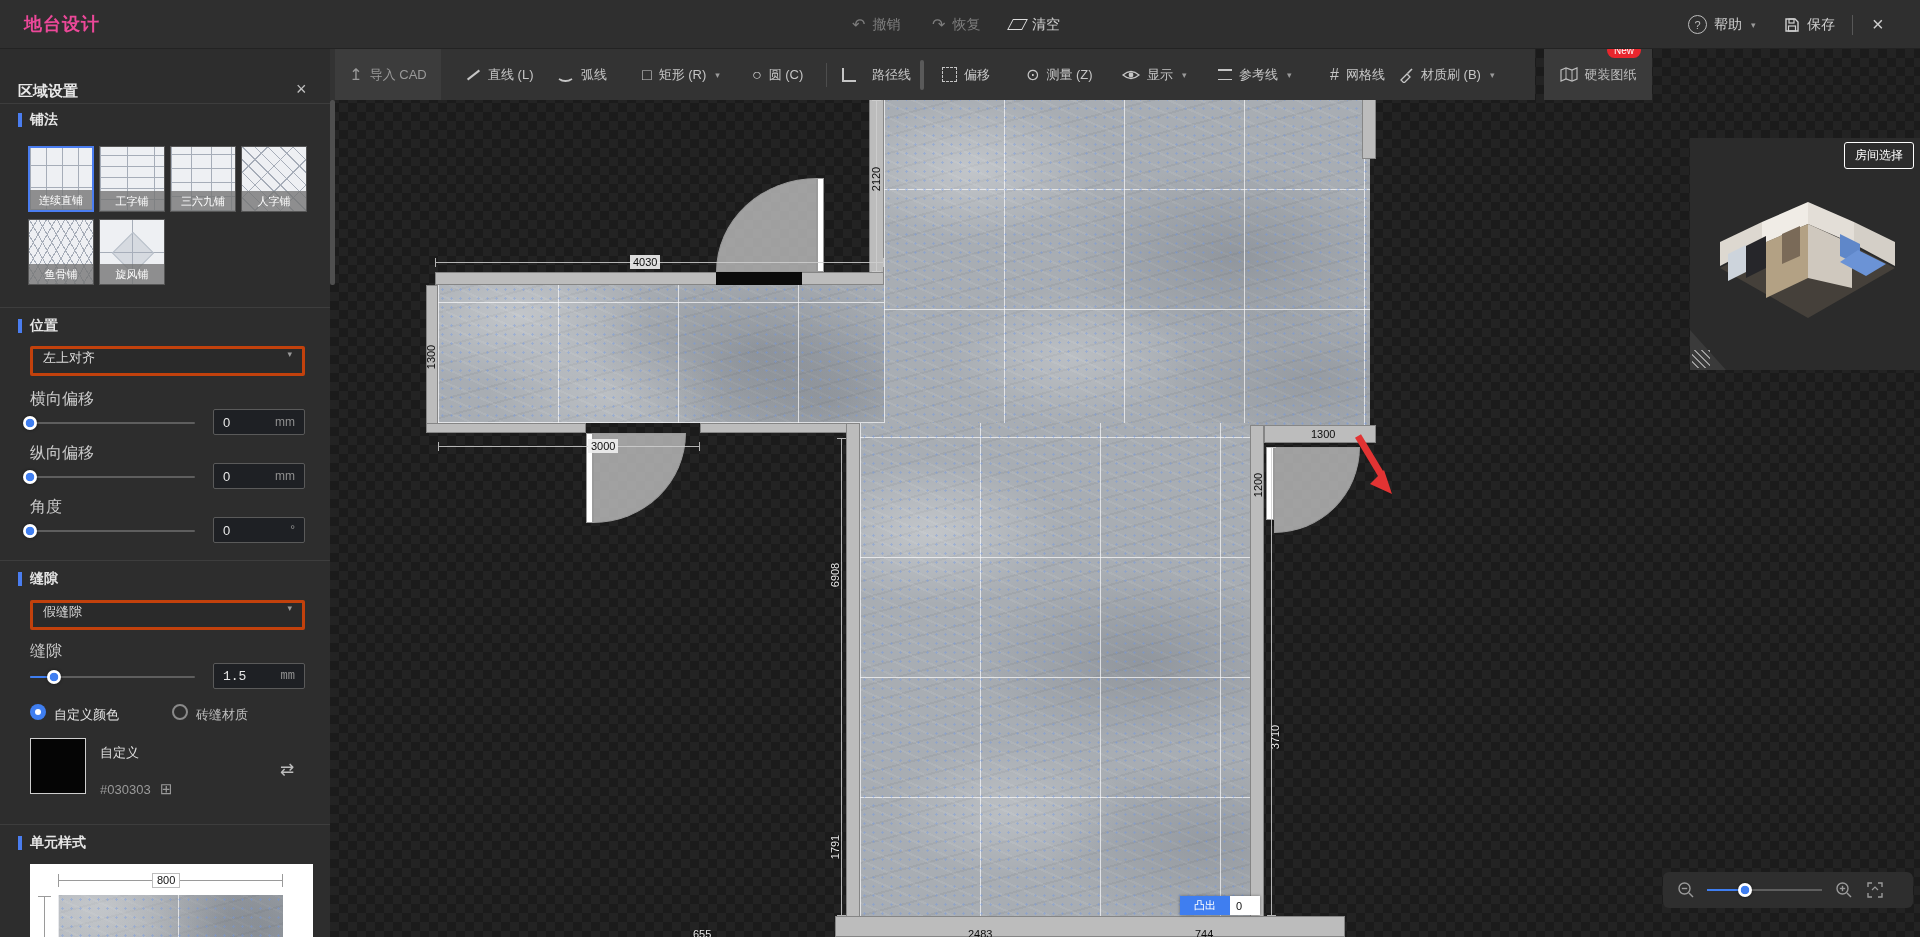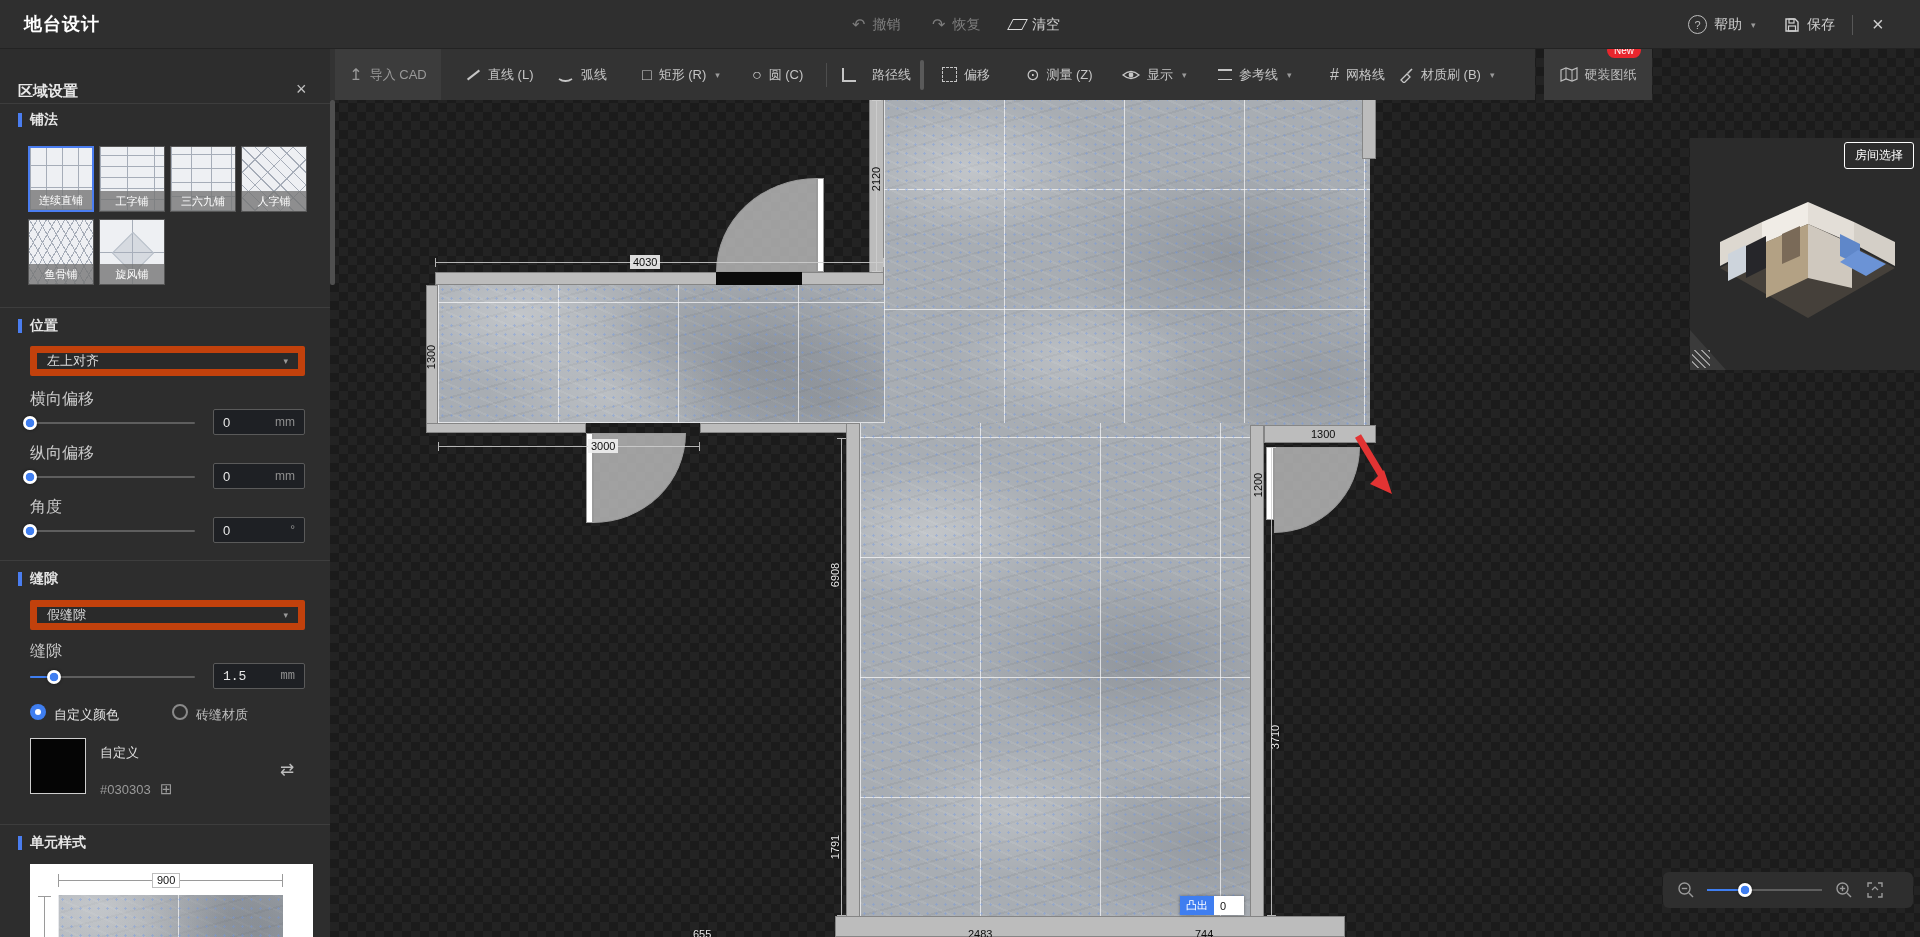--- a/index.html
+++ b/index.html
@@ -1,20 +1,20 @@
 <!DOCTYPE html>
 <html><head>
 <meta charset="utf-8">
 <style>
   html,body{margin:0;padding:0;width:1920px;height:937px;overflow:hidden;background:#1b1b1b;
     font-family:"Liberation Sans","DejaVu Sans",sans-serif;-webkit-font-smoothing:antialiased;}
   .ab{position:absolute;box-sizing:border-box;}
   
   #topbar{left:0;top:0;width:1920px;height:49px;background:#2f2f2f;z-index:60;border-bottom:1px solid #232323;}
-  .tb-title{left:24px;top:12px;font-size:18px;font-weight:bold;color:#ffffff;letter-spacing:1px;}
+  .tb-title{left:24px;top:12px;font-size:18px;font-weight:bold;color:#ec4899;letter-spacing:1px;}
   .top-btn{top:0;height:49px;display:flex;align-items:center;gap:7px;font-size:14px;color:#cfcfcf;cursor:pointer;}
   .top-btn.dim{color:#7d7d7d;}
   .glyph{font-size:16px;line-height:1;}
   .helpcirc{width:17px;height:17px;border:1.5px solid #bdbdbd;border-radius:50%;display:flex;align-items:center;justify-content:center;font-size:11px;color:#bdbdbd;}
   .vsep{width:1px;height:20px;background:#575757;top:15px;}
   .caret{font-size:9px;color:#9a9a9a;margin-left:2px;}
   
   #toolbar{left:330px;top:49px;width:1205px;height:51px;background:#333333;z-index:55;}
   .tool-btn{top:0;height:51px;display:flex;align-items:center;gap:7px;font-size:13px;color:#c6c6c6;cursor:pointer;white-space:nowrap;}
   .import-panel{left:5px;top:0;width:106px;height:51px;background:#3c3c3c;display:flex;align-items:center;justify-content:center;gap:7px;font-size:13px;color:#9a9a9a;cursor:pointer;}
@@ -38,21 +38,21 @@
   .pt.sel{border:2px solid #4a7df0;}
   .pv{position:absolute;inset:0;}
   .pv.straight{background-image:repeating-linear-gradient(90deg,#a6adb8 0 1px,transparent 1px 16px),repeating-linear-gradient(0deg,#a6adb8 0 1px,transparent 1px 22px);}
   .pv.brick{background-image:repeating-linear-gradient(0deg,#a6adb8 0 1px,transparent 1px 11px),repeating-linear-gradient(90deg,#a6adb8 0 1px,transparent 1px 27px);}
   .pv.t369{background-image:repeating-linear-gradient(0deg,#a6adb8 0 1px,transparent 1px 14px),repeating-linear-gradient(90deg,#a6adb8 0 1px,transparent 1px 20px);}
   .pv.herring{background-image:repeating-linear-gradient(45deg,#a6adb8 0 1px,transparent 1px 9px),repeating-linear-gradient(-45deg,#a6adb8 0 1px,transparent 1px 18px);}
   .pv.fish{background-image:repeating-linear-gradient(60deg,#a6adb8 0 1px,transparent 1px 8px),repeating-linear-gradient(-60deg,#a6adb8 0 1px,transparent 1px 8px);}
   .pv.spin{background-image:linear-gradient(#a6adb8,#a6adb8),linear-gradient(#a6adb8,#a6adb8);background-size:1px 100%,100% 1px;background-position:center,center;background-repeat:no-repeat;}
   .pv.spin::after{content:"";position:absolute;left:18px;top:18px;width:28px;height:28px;border:1px solid #b9c0ca;background:rgba(170,178,190,.35);transform:rotate(45deg);}
   .pl{position:absolute;left:0;right:0;bottom:0;height:20px;background:rgba(118,118,118,.8);color:#fff;font-size:11px;display:flex;align-items:center;justify-content:center;}
-  .dd{height:30px;background:#2a2a2a;border:7px solid #c2410c;border-radius:2px;display:flex;align-items:center;justify-content:space-between;padding:0 10px;font-size:13px;color:#dcdcdc;cursor:pointer;}
+  .dd{height:30px;background:#2a2a2a;border:3px solid #c2410c;border-radius:2px;display:flex;align-items:flex-start;justify-content:space-between;padding:0 10px;font-size:13px;color:#dcdcdc;cursor:pointer;}
   .lbl{font-size:16px;color:#c9c9c9;}
   .track{height:2px;background:#5e5e5e;border-radius:1px;}
   .fill{height:2px;background:#3f7ef0;border-radius:1px;}
   .thumb{width:14px;height:14px;border-radius:50%;background:radial-gradient(circle,#3f7ef0 0 4px,#fff 4.6px);box-shadow:0 0 3px rgba(0,0,0,.6);cursor:pointer;}
   .numbox{width:92px;height:26px;background:#1e2024;border:1px solid #5a5a5a;border-radius:2px;display:flex;align-items:center;justify-content:space-between;padding:0 9px;font-size:13px;color:#e8e8e8;}
   .unit{color:#8f8f8f;font-size:12px;}
   .radio-on{width:16px;height:16px;border-radius:50%;background:#3f7ef0;position:relative;cursor:pointer;}
   .radio-on::after{content:"";position:absolute;left:5px;top:5px;width:6px;height:6px;border-radius:50%;background:#fff;}
   .radio-off{width:16px;height:16px;border-radius:50%;border:2px solid #8a8a8a;cursor:pointer;}
   .swatch{width:56px;height:56px;background:#050505;border:1px solid #cfcfcf;cursor:pointer;}
@@ -101,21 +101,21 @@
     repeating-linear-gradient(28deg,rgba(255,255,255,.12) 0 2px,transparent 2px 11px),
     repeating-linear-gradient(-18deg,rgba(70,76,84,.1) 0 2px,transparent 2px 15px);}
   .pop-title{font-size:15px;font-weight:bold;color:#222;}
   .pop-line{font-size:12.5px;color:#858585;line-height:21px;white-space:nowrap;}
   
   .roomsel{border:1px solid #fff;border-radius:3px;background:rgba(45,45,45,.85);color:#fff;font-size:12px;padding:4px 10px;cursor:pointer;}
   .zoompanel{background:#2e2e2e;border-radius:6px;display:flex;align-items:center;padding:0 14px;gap:12px;}
   .corner{width:0;height:0;border-left:36px solid #3a3a3a;border-top:40px solid transparent;}
   .corner-lines{width:26px;height:26px;background:repeating-linear-gradient(45deg,transparent 0 4px,#9a9a9a 4px 5px);}
   .protchip{display:flex;font-size:11px;height:19px;box-shadow:0 0 3px rgba(0,0,0,.4);}
-  .protchip .b{background:#3f7ef0;color:#fff;display:flex;align-items:center;padding:0 6px;}
+  .protchip .b{background:#3f7ef0;color:#fff;display:flex;align-items:center;padding:0 14px;}
   .protchip .w{background:#fff;color:#111;display:flex;align-items:center;padding:0 6px;min-width:18px;}
   svg{display:block;}
 </style>
 </head>
 <body>
 
 <div id="canvas" class="ab">
   <div id="plan">
 
     <div class="ab tiles" style="left:554px;top:-5px;width:486px;height:335px;"></div>
@@ -418,18 +418,18 @@
 
   <div class="ab sb-div" style="top:775px;"></div>
   <div class="ab sec-title" style="left:18px;top:785px;">
     <span class="sec-bar"></span>
     <span>单元样式</span>
   </div>
   <div class="ab" style="left:30px;top:815px;width:283px;height:78px;background:#fff;overflow:hidden;">
     <div class="ab" style="left:28px;top:16px;width:225px;height:1px;background:#9a9a9a;"></div>
     <div class="ab" style="left:28px;top:10px;width:1px;height:13px;background:#9a9a9a;"></div>
     <div class="ab" style="left:252px;top:10px;width:1px;height:13px;background:#9a9a9a;"></div>
-    <div class="ab" style="left:122px;top:9px;background:#fff;border:1px solid #bdbdbd;font-size:11px;color:#111;padding:0 4px;line-height:13px;">900</div>
+    <div class="ab" style="left:122px;top:9px;background:#fff;border:1px solid #bdbdbd;font-size:11px;color:#111;padding:0 4px;line-height:13px;">800</div>
     <div class="ab" style="left:14px;top:32px;width:1px;height:46px;background:#9a9a9a;"></div>
     <div class="ab" style="left:8px;top:32px;width:13px;height:1px;background:#9a9a9a;"></div>
     <div class="ab tiles" style="left:28px;top:31px;width:225px;height:47px;"></div>
   </div>
 </div>
 
 </body></html>

